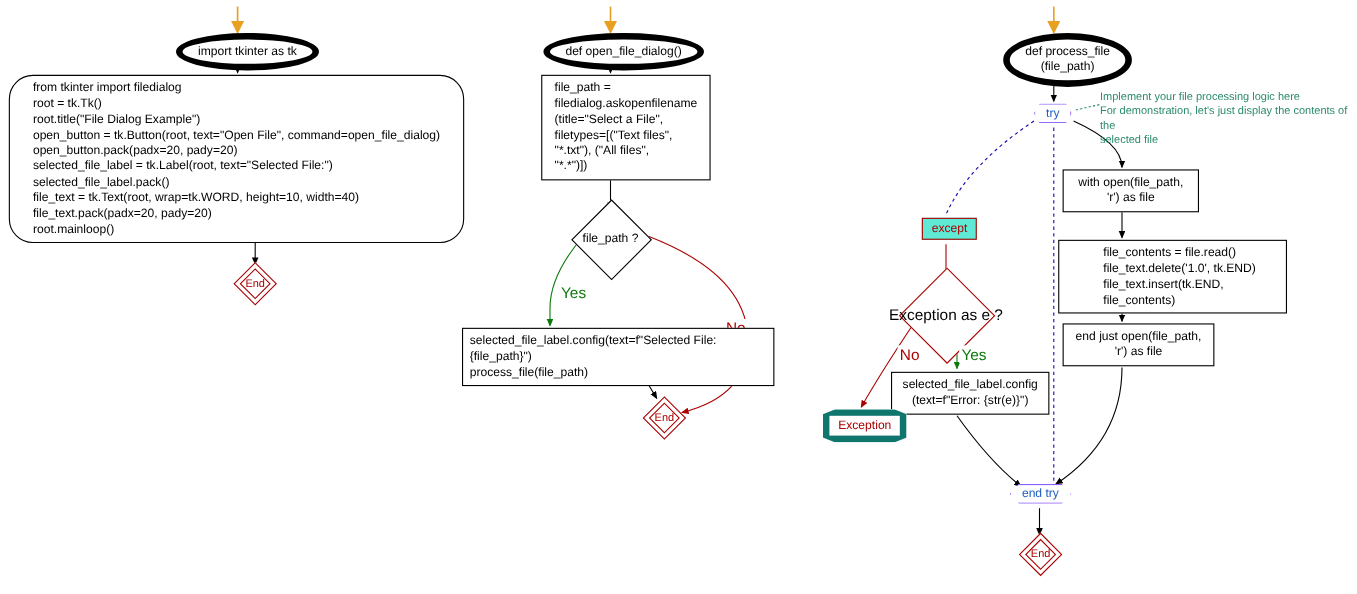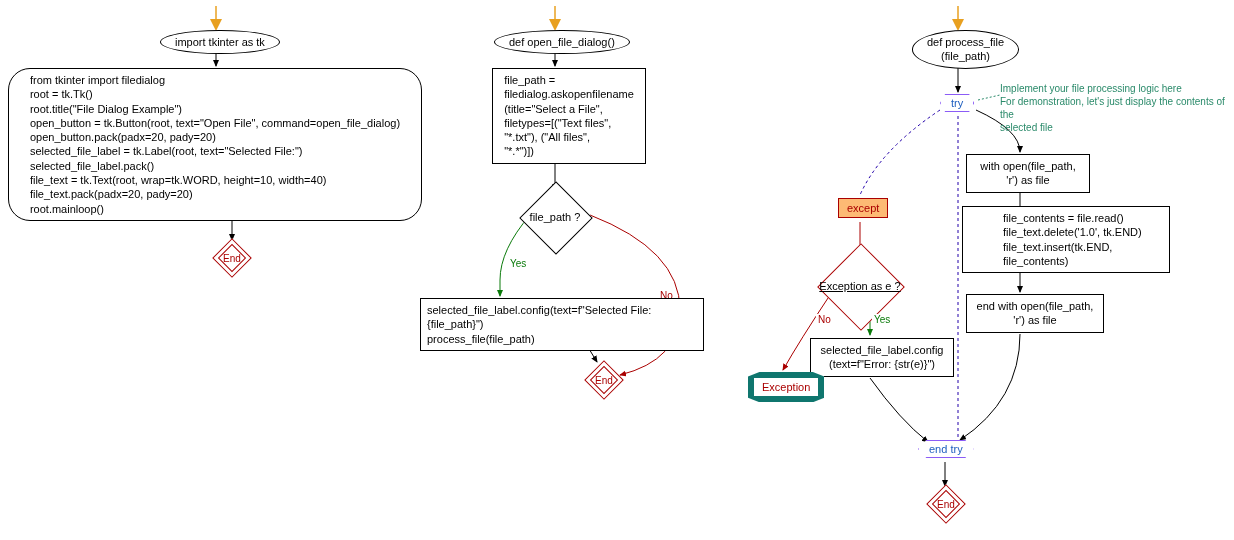--- a/index.html
+++ b/index.html
@@ -15,21 +15,21 @@
   .node {
     position: absolute;
     background: #fff;
     text-align: center;
     display: flex;
     align-items: center;
     justify-content: center;
     line-height: 1.3;
   }
   .ellipse {
-    border: 1px solid #000000;
+    border: 6px solid #000000;
     border-radius: 50%;
     padding: 4px 14px;
   }
   .rect {
     border: 1px solid #000;
     padding: 4px 6px;
     text-align: left;
     white-space: pre-line;
   }
   .rect.center { text-align: center; }
@@ -85,36 +85,36 @@
   }
   .try-poly {
     border: 1px solid #8b5cf6;
     background: #fff;
     padding: 2px 10px;
     clip-path: polygon(15% 0, 85% 0, 100% 50%, 85% 100%, 15% 100%, 0 50%);
     color: #2060c0;
   }
   .edge-label {
     position: absolute;
-    font-size: 10px;
+    font-size: 14px;
     background: #fff;
     padding: 0 2px;
   }
   .yes { color: #0a7a0a; }
   .no { color: #a00; }
   .comment {
     position: absolute;
     color: #2a8a6a;
     font-size: 10px;
     line-height: 1.3;
   }
   .except-box {
     border: 1px solid #a00;
     color: #a00;
-    background: #fdba74;
+    background: #5eead4;
     padding: 2px 8px;
   }
   .exception-sig {
     border: 6px solid #0f766e;
     color: #a00;
     background: #fff;
     padding: 2px 8px;
     clip-path: polygon(0 15%, 15% 0, 85% 0, 100% 15%, 100% 85%, 85% 100%, 15% 100%, 0 85%);
   }
   svg.arrows {
@@ -224,32 +224,32 @@
 <div class="node ellipse" style="left:912px; top:30px; white-space:pre-line;justify-content:flex-end;"><span>def process_file
 (file_path)</span></div>
 <div class="try-shape" style="left:940px; top:94px;">
   <div class="try-poly"><span>try</span></div>
 </div>
 <div class="comment" style="left:1000px; top:82px; width:230px; white-space:pre-line;">Implement your file processing logic here
 For demonstration, let's just display the contents of the
 selected file</div>
 <div class="node rect center" style="left:966px; top:154px; width:110px;"><span>with open(file_path,
 'r') as file</span></div>
-<div class="node rect" style="left:962px; top:206px; width:160px;padding-left:40px;"><span>file_contents = file.read()
+<div class="node rect" style="left:962px; top:218px; width:160px;padding-left:40px;"><span>file_contents = file.read()
 file_text.delete('1.0', tk.END)
 file_text.insert(tk.END, file_contents)</span></div>
-<div class="node rect center" style="left:966px; top:294px; width:124px;"><span>end with open(file_path,
+<div class="node rect center" style="left:966px; top:294px; width:124px;"><span>end just open(file_path,
 'r') as file</span></div>
 
 <div class="node" style="left:838px; top:198px;">
     <span class="except-box">except</span>
   </div>
 <div class="diamond-wrap" style="left:830px; top:256px; width:60px; height:60px;">
   <div class="diamond" style="border-color:#a00;"></div>
-  <span class="diamond-label" style="color:#000; font-size:11px;text-decoration:underline;">Exception as e ?</span>
+  <span class="diamond-label" style="color:#000; font-size:14px;">Exception as e ?</span>
 </div>
 <span class="edge-label yes" style="left:872px; top:314px;">Yes</span>
 <span class="edge-label no" style="left:816px; top:314px;">No</span>
 <div class="node rect center" style="left:810px; top:338px; width:130px;"><span>selected_file_label.config
 (text=f"Error: {str(e)}")</span></div>
 <div class="node" style="left:748px; top:372px;">
     <span class="exception-sig">Exception</span>
   </div>
 
 <div class="try-shape" style="left:918px; top:440px;">

